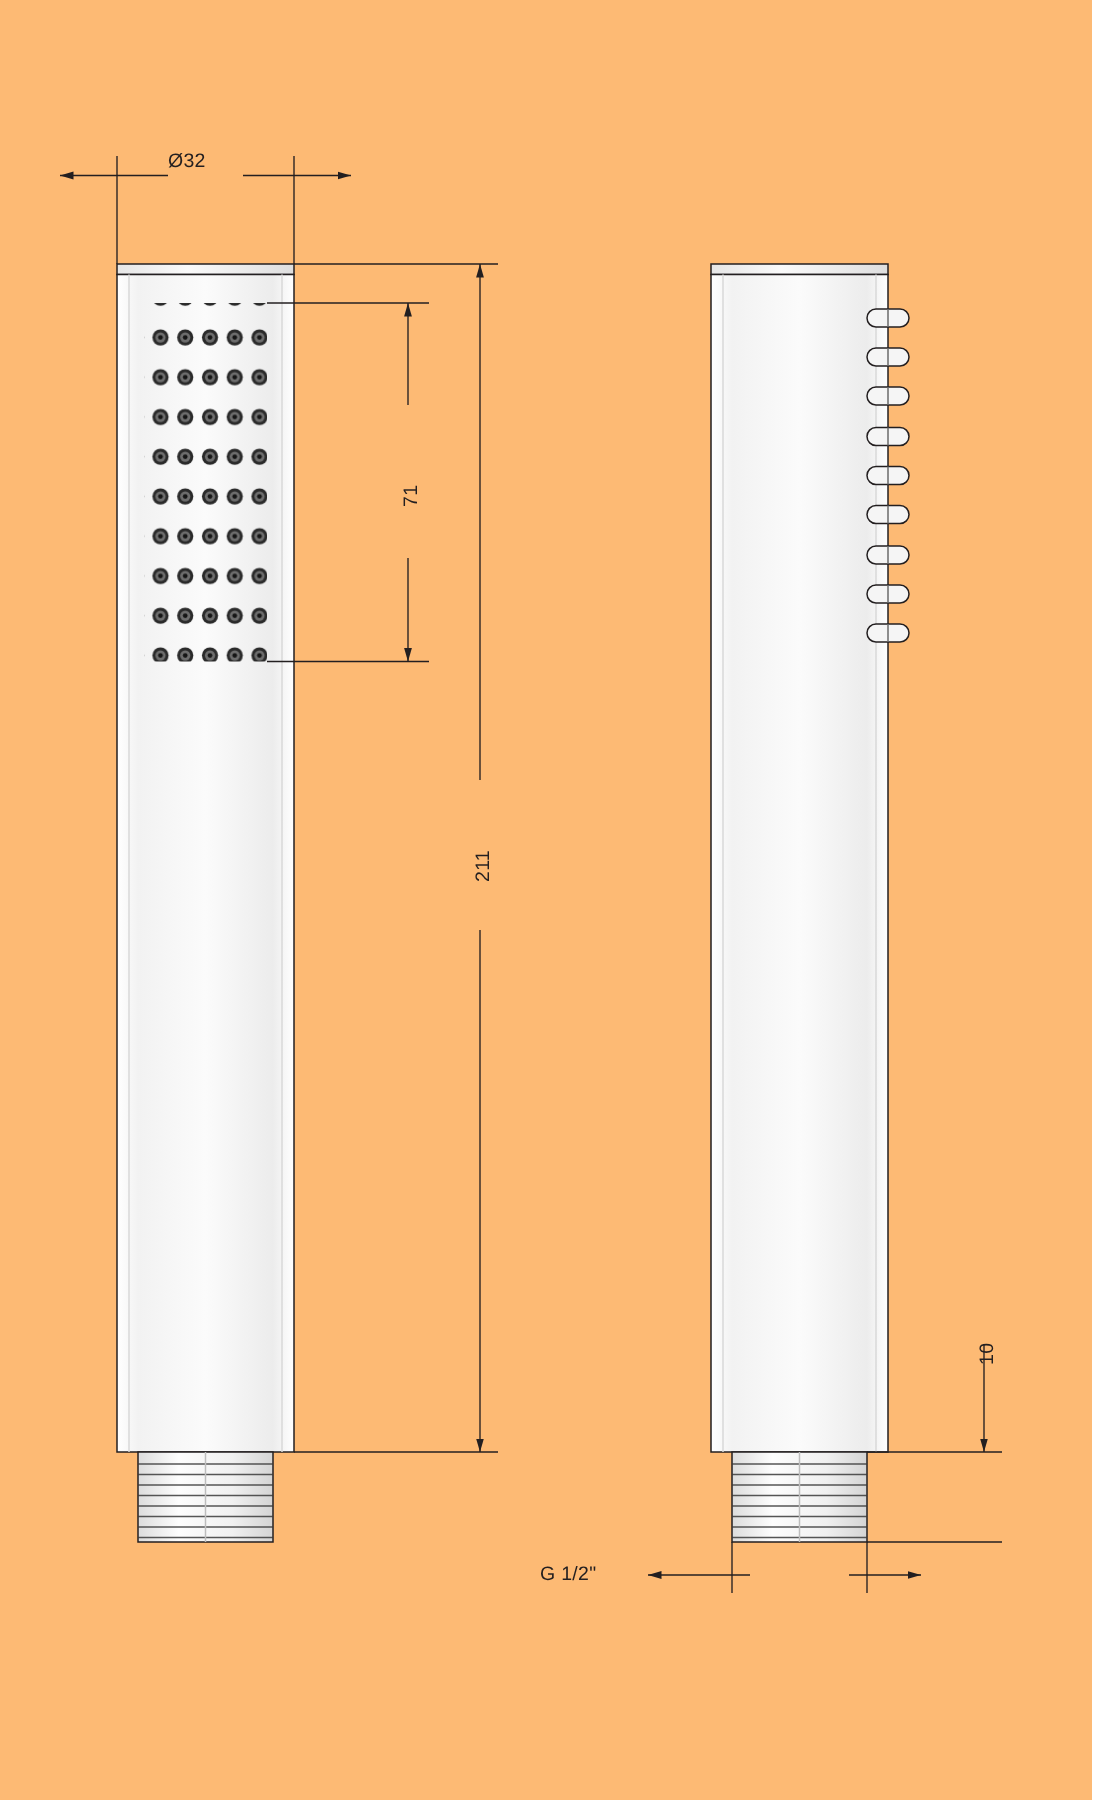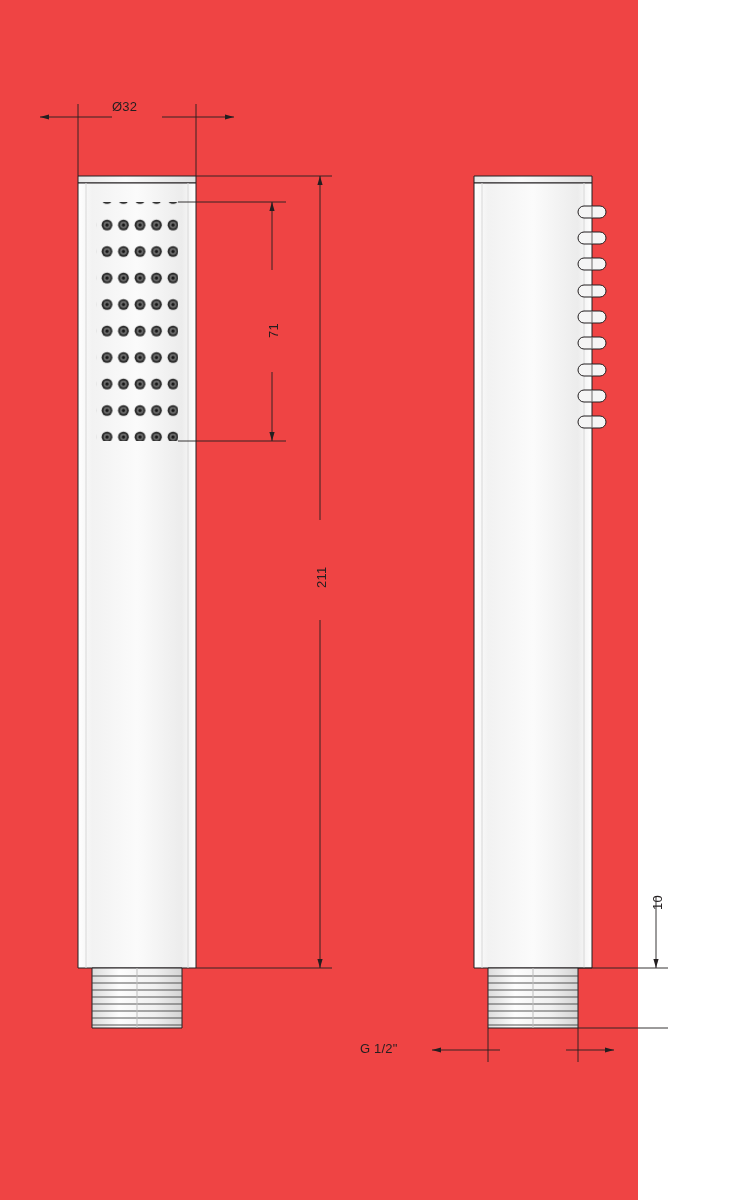--- a/index.html
+++ b/index.html
@@ -9,23 +9,23 @@
   }
   body {
     width: 730px;
     height: 1200px;
     font-family: "Liberation Sans", sans-serif;
     color: #231f20;
     overflow: hidden;
   }
   #sheet {
     position: relative;
-    width: 638px;
+    width: 728px;
     height: 1200px;
-    background: #ef4444;
+    background: #fdba74;
     text-align: center;
   }
   .svg-layer {
     position: absolute;
     left: 0;
     top: 0;
     width: 730px;
     height: 1200px;
   }
   .dim-text {

